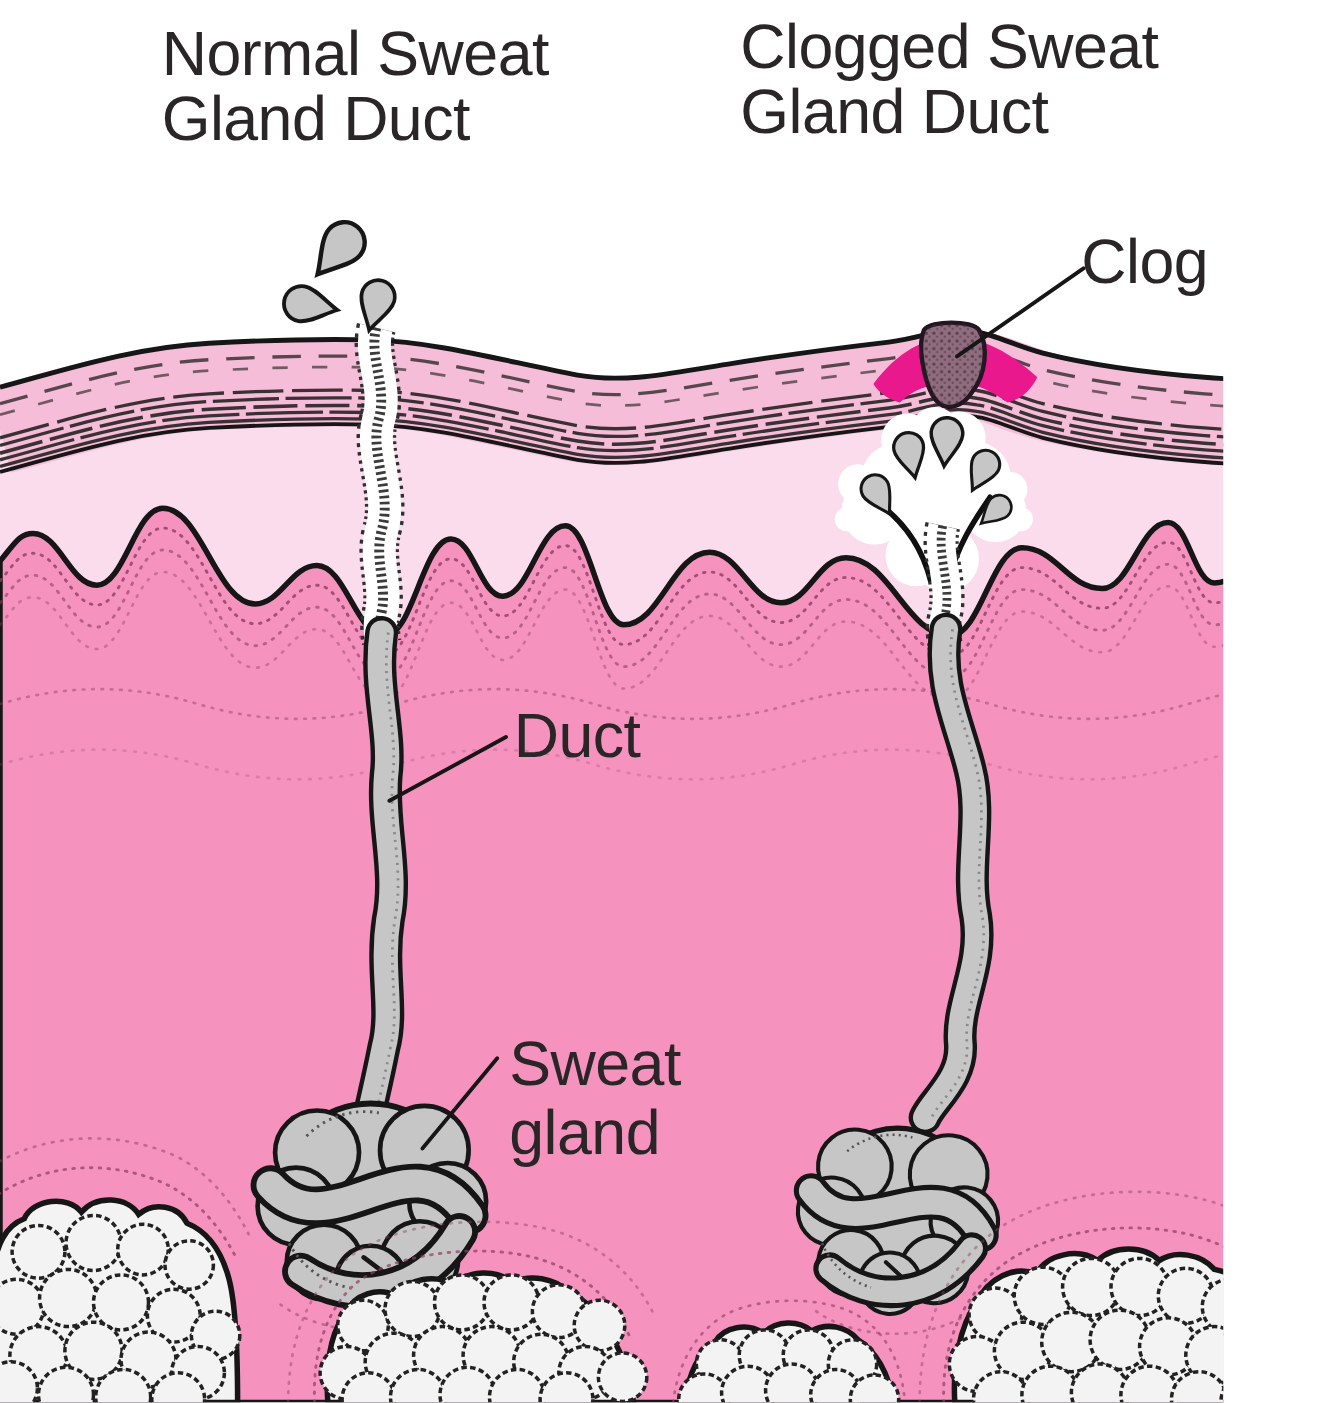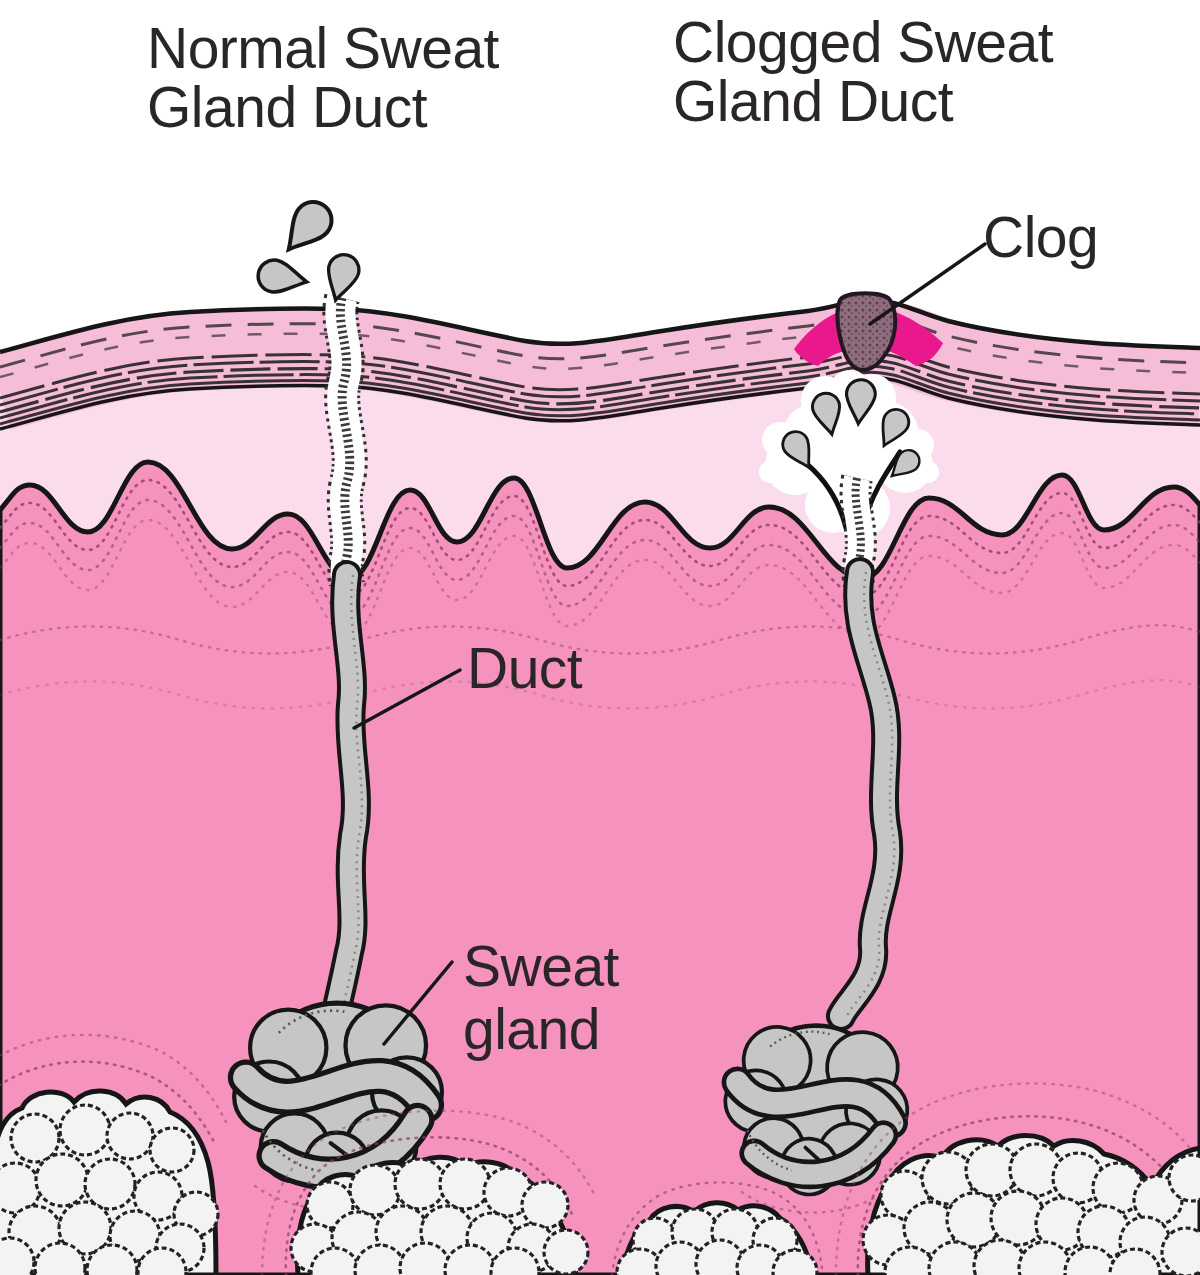--- a/index.html
+++ b/index.html
@@ -1,16 +1,16 @@
 <!DOCTYPE html>
 <html style="--background: #ffffff; --band: #f5bdd7; --band_line: #3a3135; --upper_dermis: #fbdcec; --dermis: #f592be; --stipple: #8d3f63; --inflammation: #e9188c; --plug: #8f6d7e; --gray: #c6c6c6; --fat: #f3f3f3; --outline: #161616; --text: #2a2627;"><head>
 <meta charset="utf-8">
 <style>
   html,body{margin:0;padding:0;background:#fff;}
-  .figure{position:relative;width:1200px;height:1275px;background:var(--background,#fff);overflow:hidden;
+  .figure{position:relative;width:1112px;height:1275px;background:var(--background,#fff);overflow:hidden;
           font-family:"Liberation Sans", sans-serif;}
   svg{display:block;}
   .title-text, .label-text{
     font-family:"Liberation Sans", sans-serif;
     font-size:57px;
     letter-spacing:-0.5px;
     fill:var(--text,#2a2627);
   }
 </style>
 </head>

